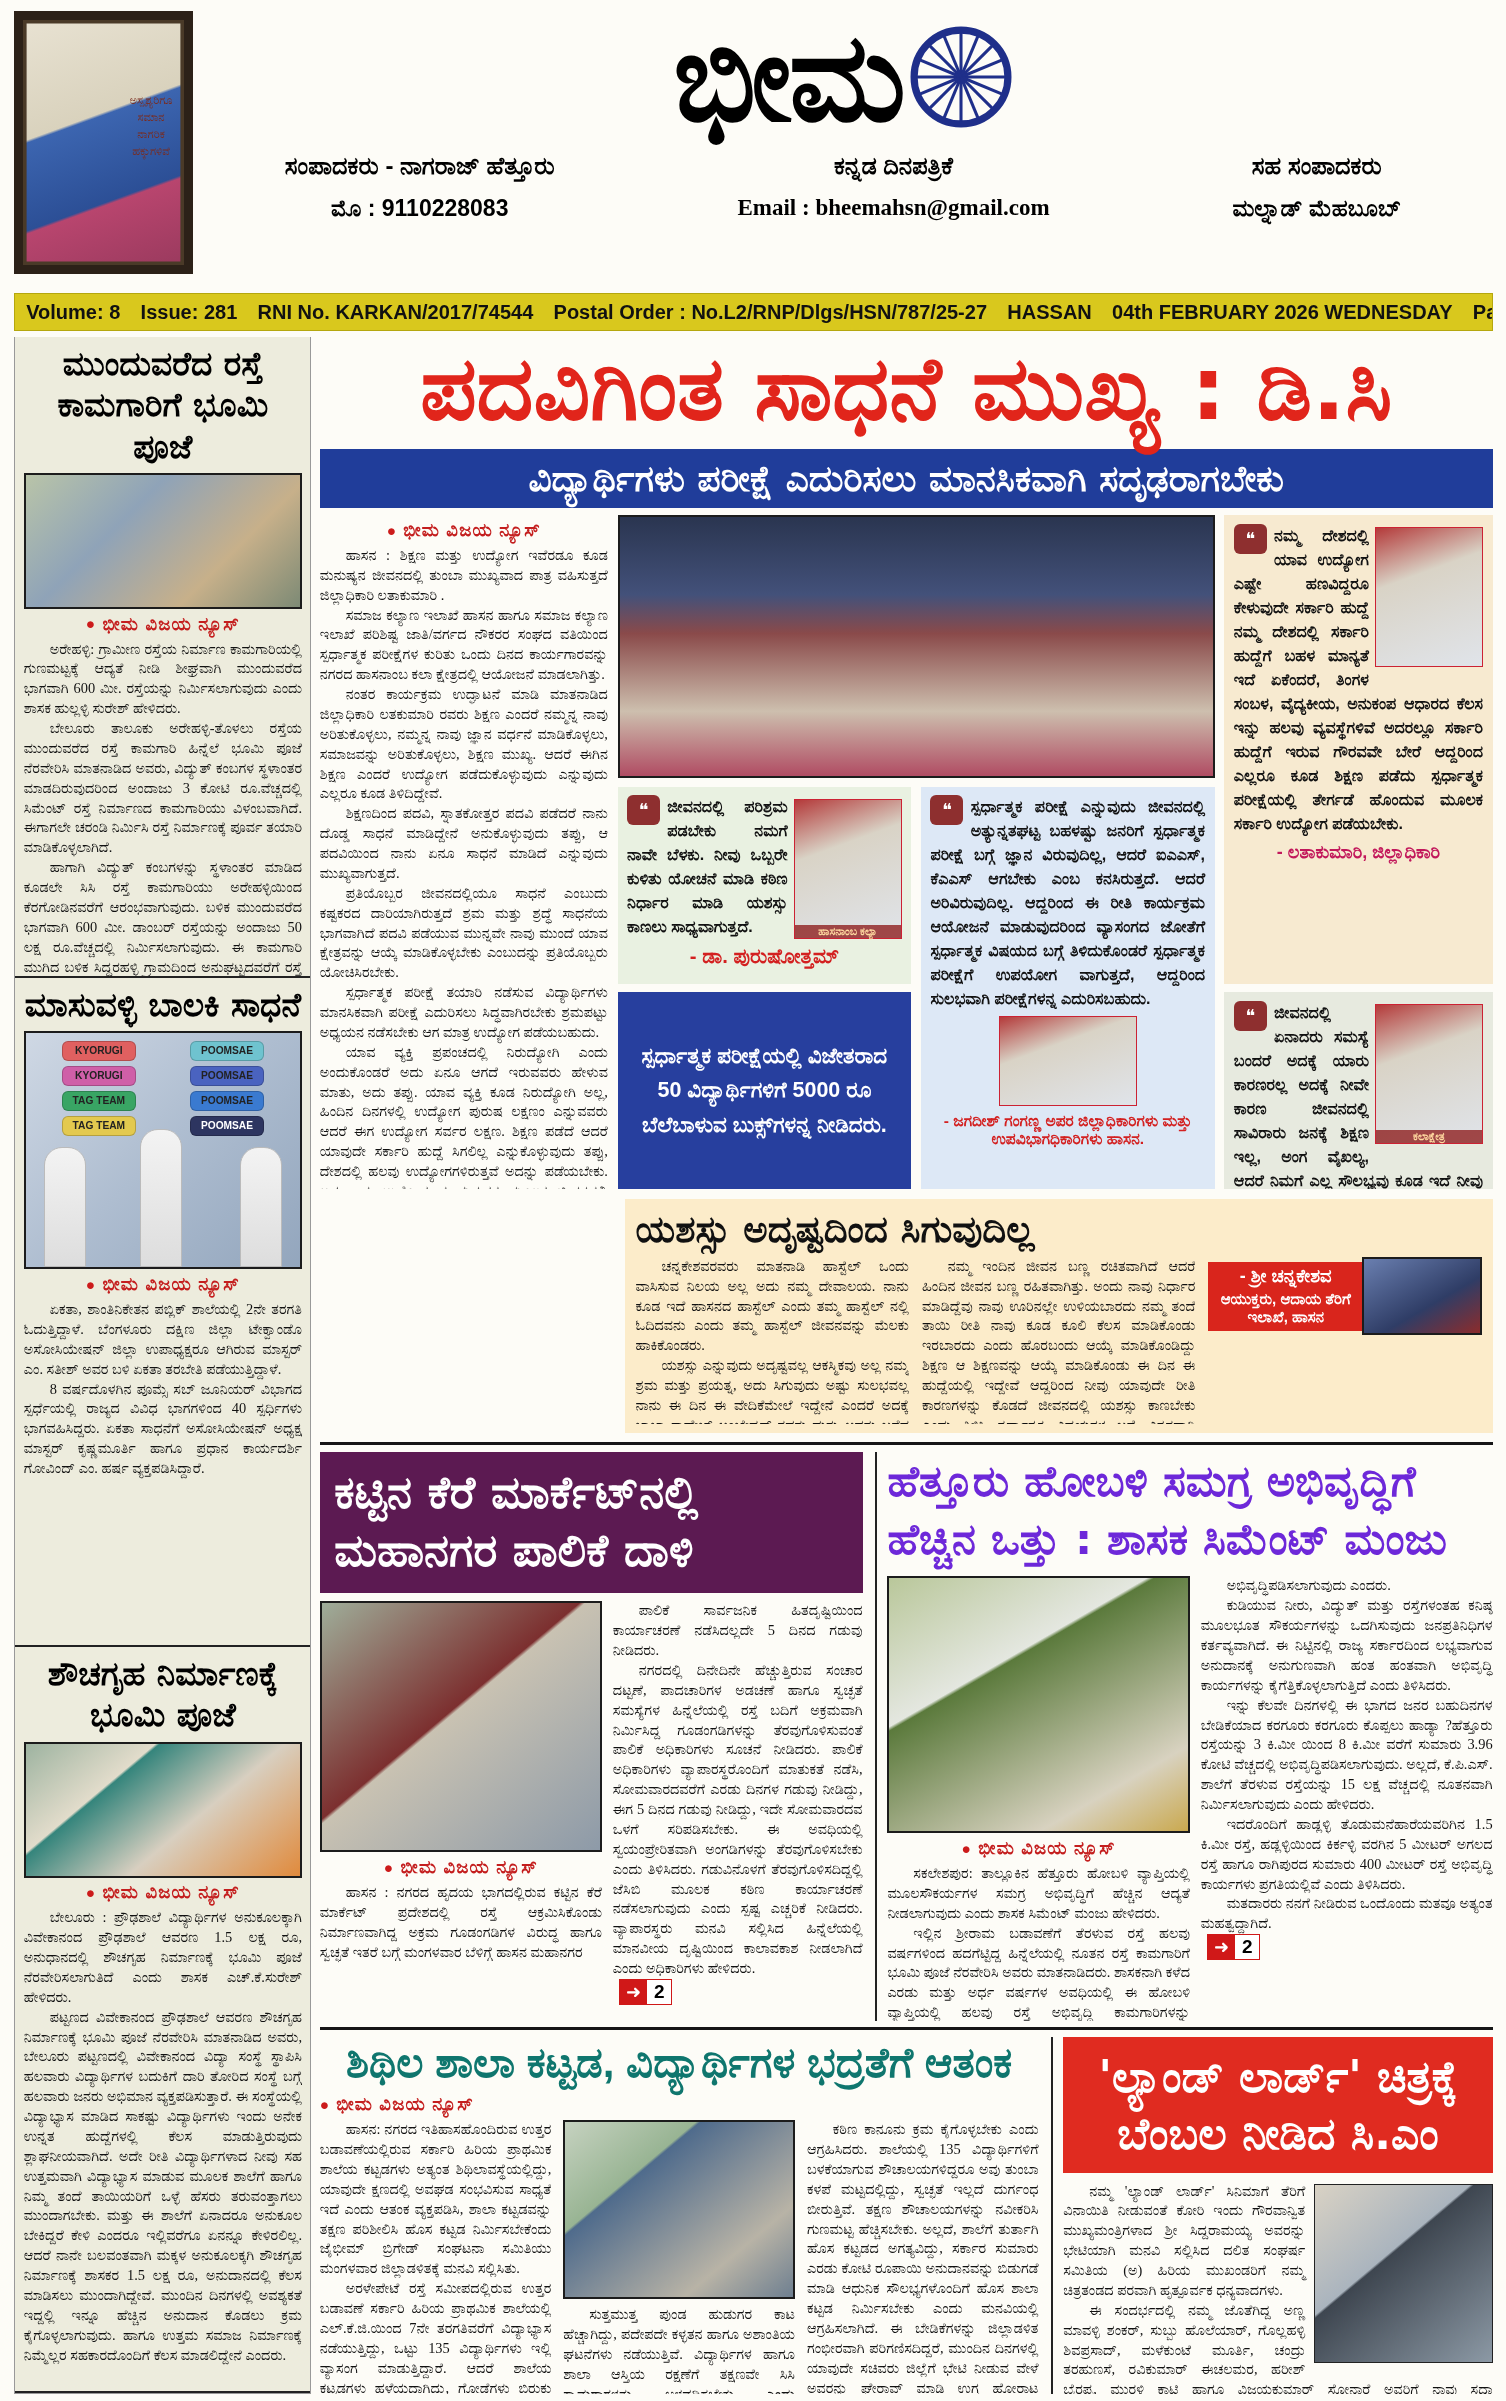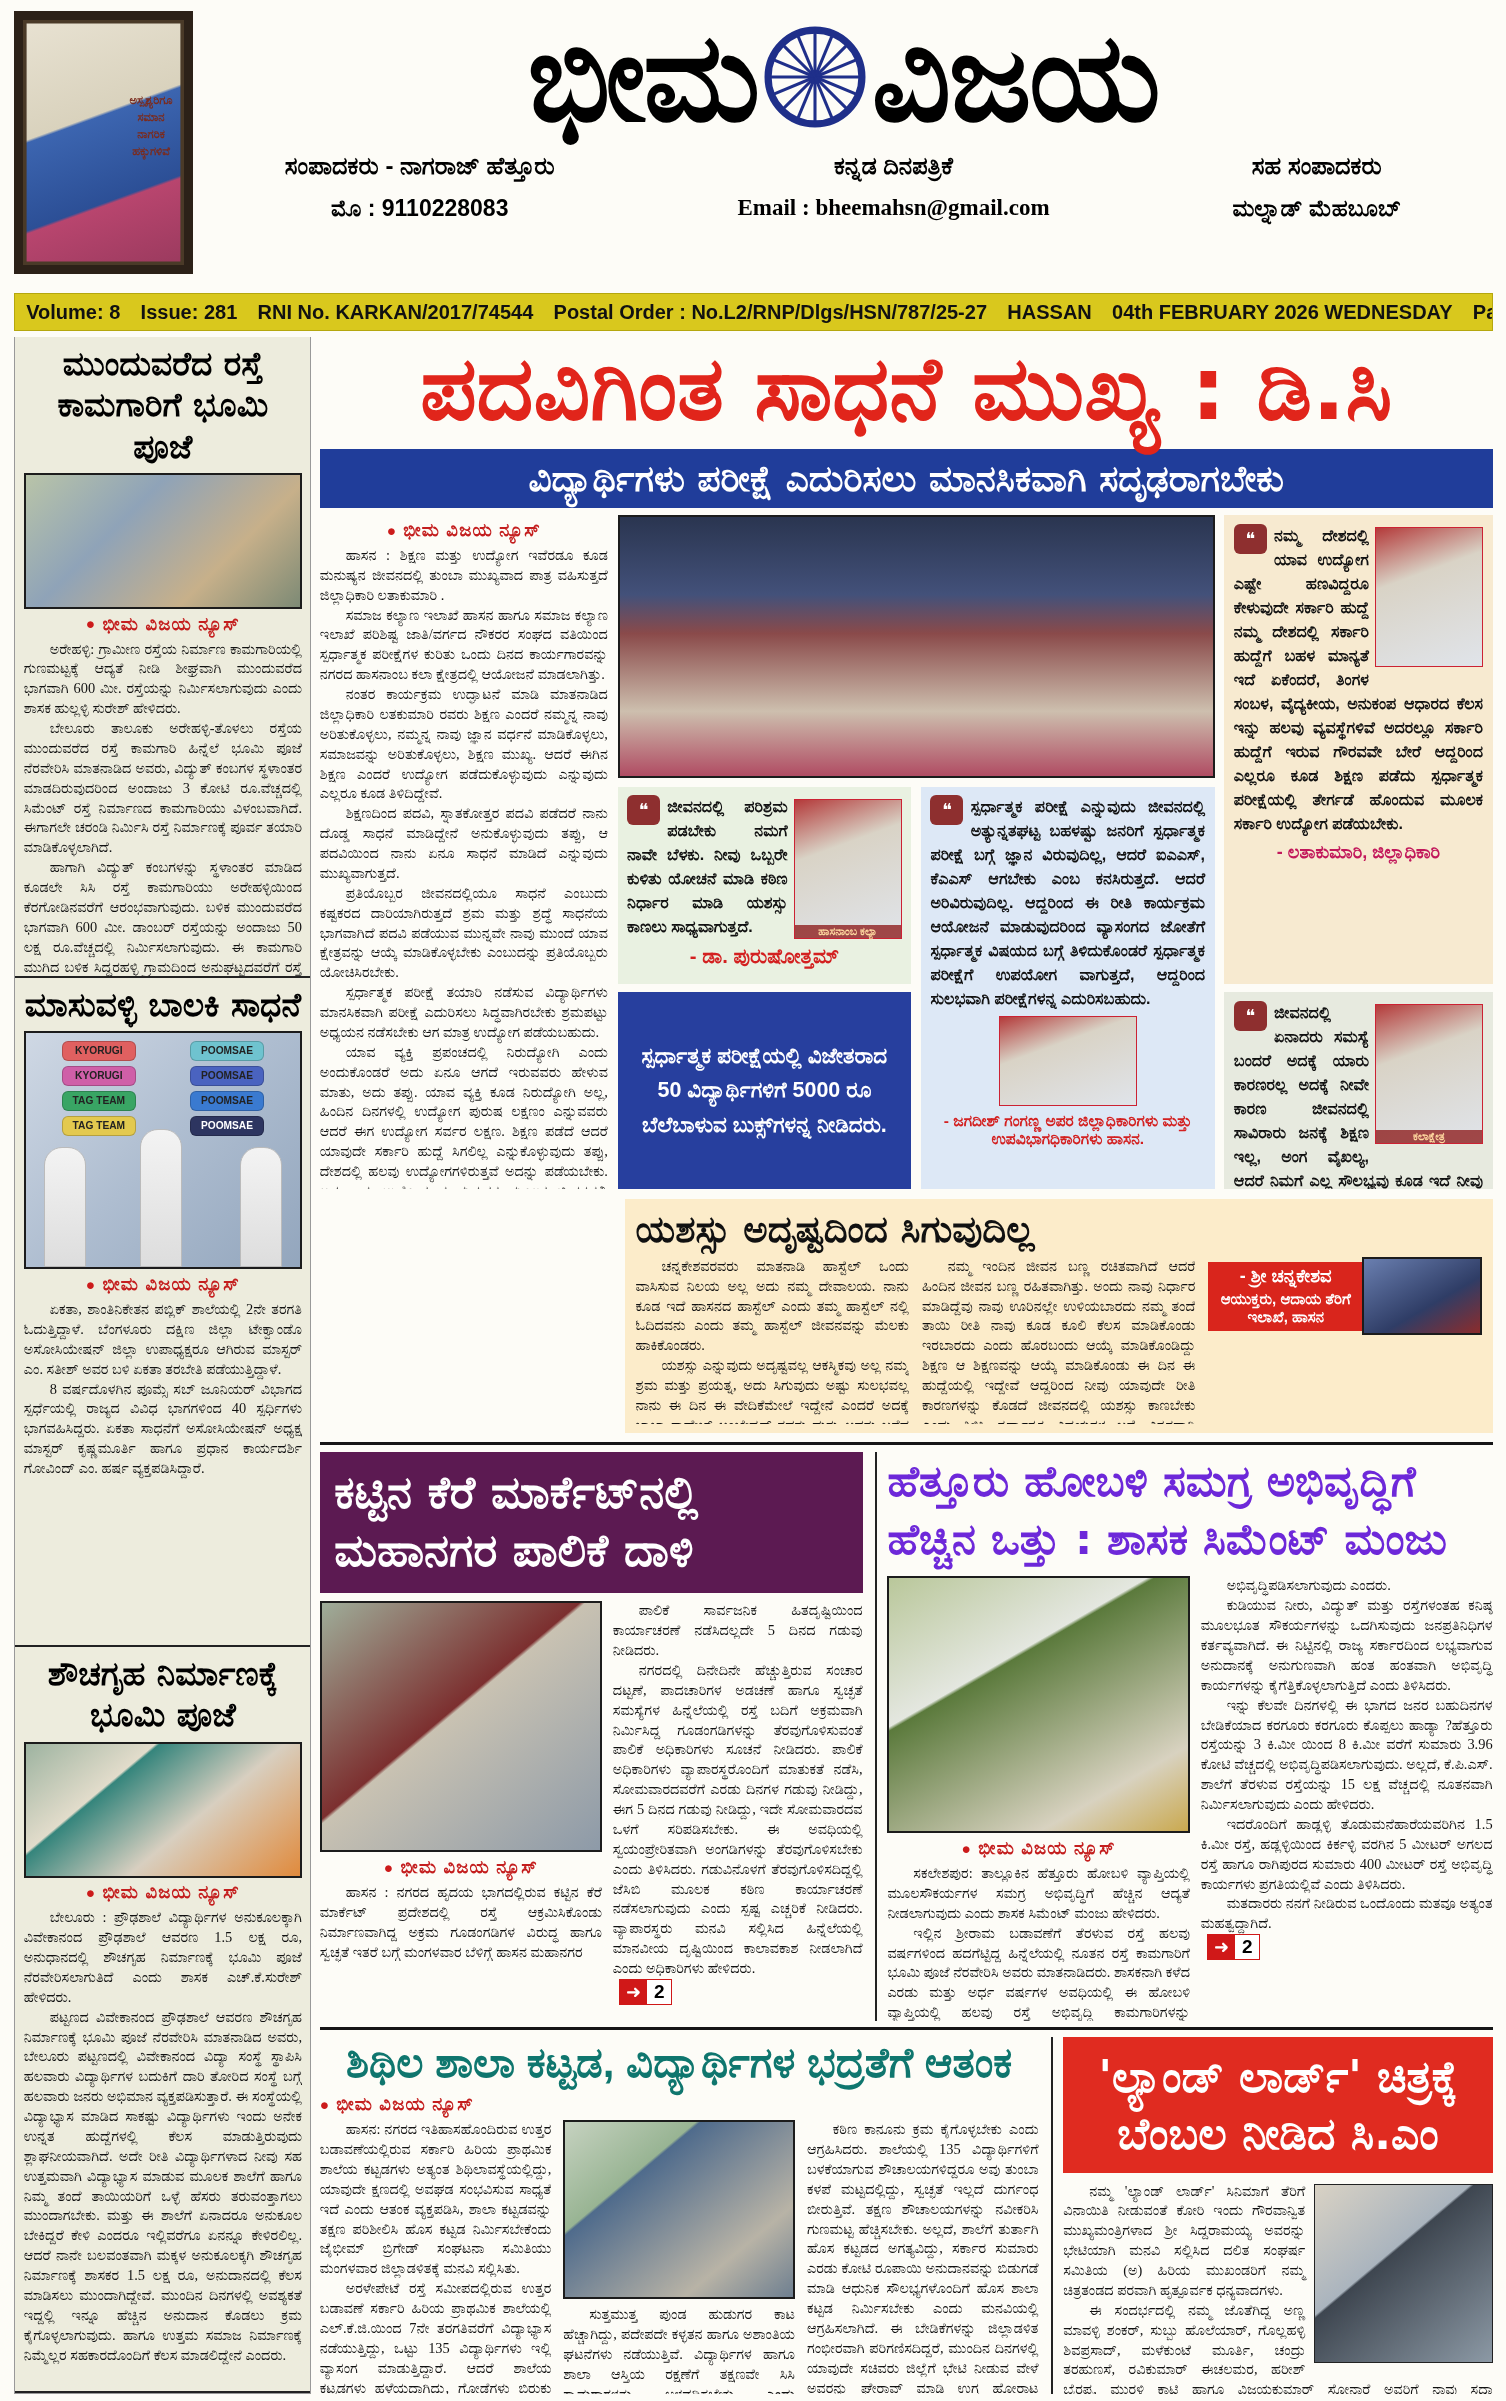--- a/index.html
+++ b/index.html
@@ -2,21 +2,21 @@
 <html style="font-size:9.6px"><head>
 <meta charset="utf-8">
 <style>
   * { margin:0; padding:0; box-sizing:border-box; }
   body { background:#888; font-family:"Liberation Sans", sans-serif; }
   .page { width:1507px; height:2401px; background:#fdfcf7; margin:0 auto; padding:10.8px 14.4px 0 14.4px; overflow:hidden; position:relative; }
 
   
   .masthead { display:flex; height:280px; }
   .portrait { width:179px; height:263px; border:9.6px solid #2c2118; background:linear-gradient(160deg,#e8e2d2 0%,#d9d2bd 40%,#3c65b0 41%,#2c4f96 70%,#b8456e 71%,#9a3a5e 100%); box-shadow:inset 0 0 0 3.6px #4a3a28; position:relative; flex:none; }
-  .portrait-caption { position:absolute; top:72px; right:4.8px; width:57px; font-size:11.4px; font-weight:bold; color:#7a2b1e; line-height:1.5; text-align:center; }
+  .portrait-caption { position:absolute; top:72px; right:4.8px; width:57px; font-size:11.4px; font-weight:normal; color:#7a2b1e; line-height:1.5; text-align:center; }
   .mast-center { flex:1; display:flex; flex-direction:column; align-items:center; padding-top:4.8px; }
   .title-row { display:flex; align-items:center; gap:4.8px; }
   .title { font-family:"DejaVu Sans", sans-serif; font-size:123px; font-weight:900; color:#000; line-height:1.0; letter-spacing:-2.4px; }
   .chakra { margin:0 1.2px; }
   .mast-info { display:flex; width:100%; justify-content:space-around; margin-top:13px; align-items:flex-start; }
   .mi-col { text-align:center; }
   .mi-col .l1 { font-size:24px; font-weight:bold; color:#000; }
   .mi-col .l2 { font-size:23px; font-weight:bold; color:#000; margin-top:15.5px; }
   .mi-col .email { font-family:"Liberation Serif", serif; }
 
@@ -142,21 +142,20 @@
             <line x1="50" y1="50" x2="67" y2="9"></line>
               <line x1="50" y1="50" x2="33" y2="91"></line>
             <line x1="50" y1="50" x2="91" y2="33"></line>
               <line x1="50" y1="50" x2="9" y2="67"></line>
             <line x1="50" y1="50" x2="91" y2="67"></line>
               <line x1="50" y1="50" x2="9" y2="33"></line>
             <line x1="50" y1="50" x2="67" y2="91"></line>
               <line x1="50" y1="50" x2="33" y2="9"></line>
           </g>
         </svg>
-        <span class="title">ವಿಜಯ</span>
       </div>
       <div class="mast-info">
         <div class="mi-col">
           <div class="l1">ಸಂಪಾದಕರು - ನಾಗರಾಜ್ ಹೆತ್ತೂರು</div>
           <div class="l2">ಮೊ : 9110228083</div>
         </div>
         <div class="mi-col">
           <div class="l1">ಕನ್ನಡ ದಿನಪತ್ರಿಕೆ</div>
           <div class="l2 email">Email : bheemahsn@gmail.com</div>
         </div>

